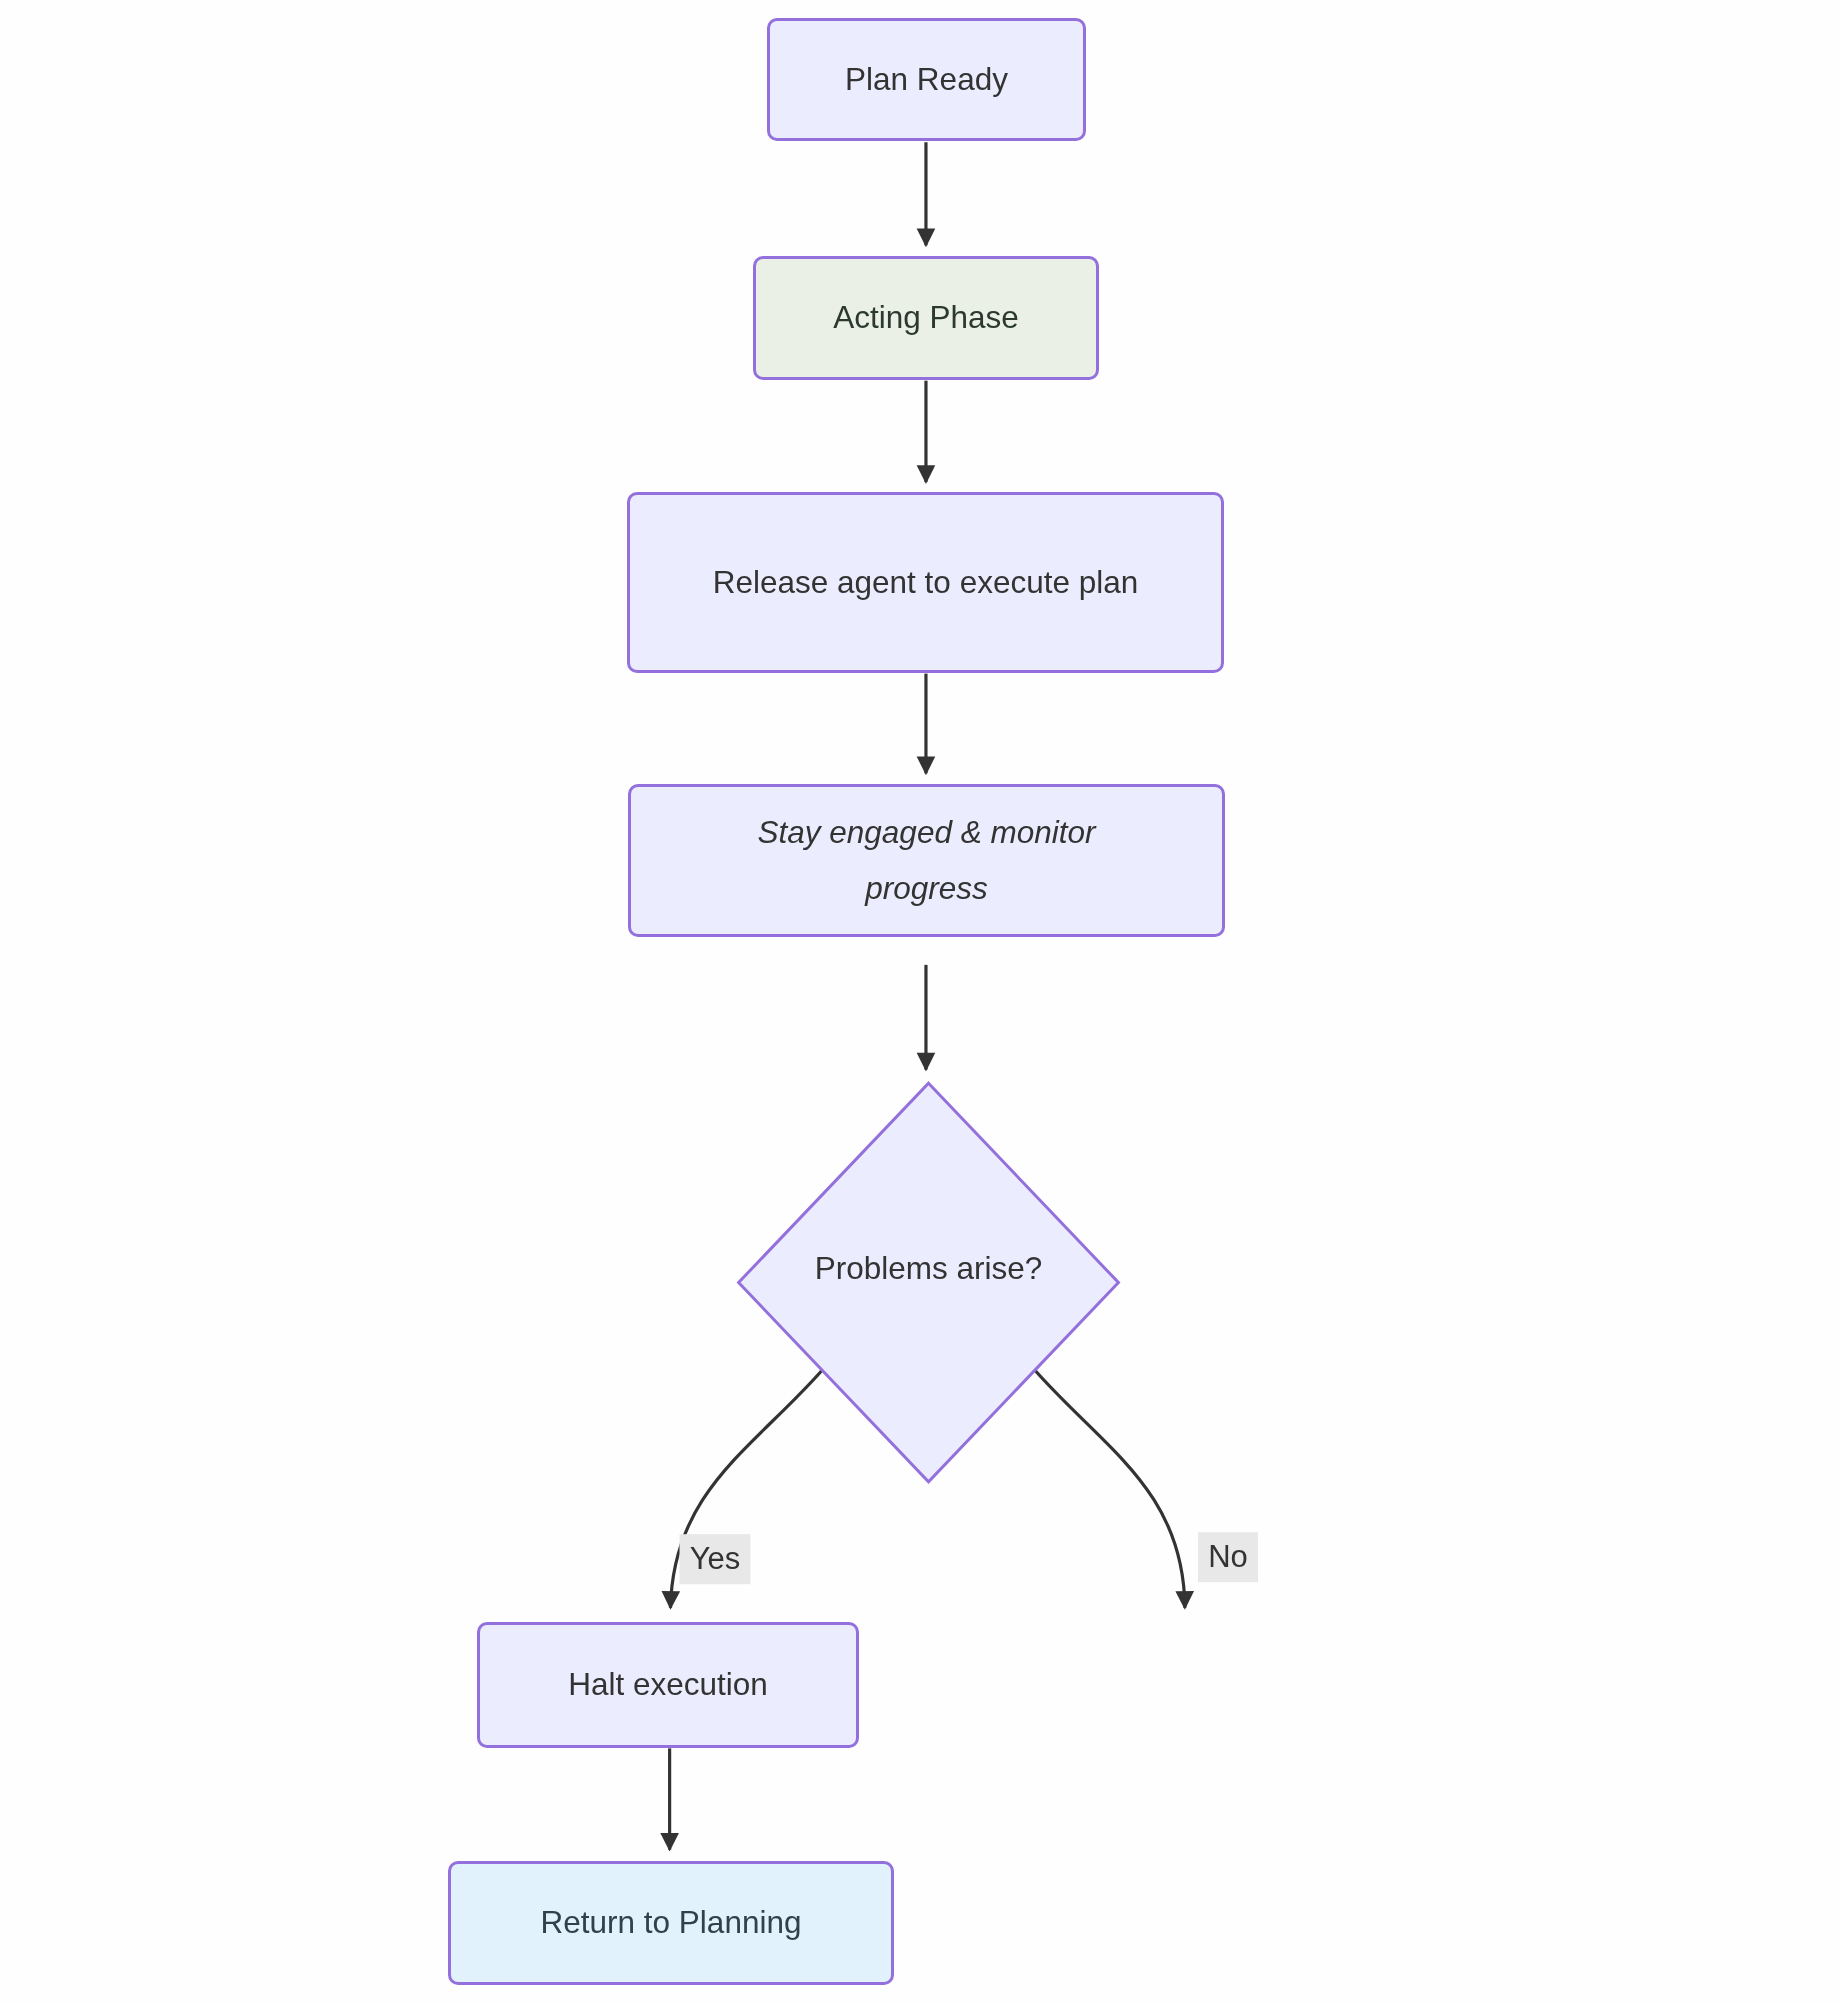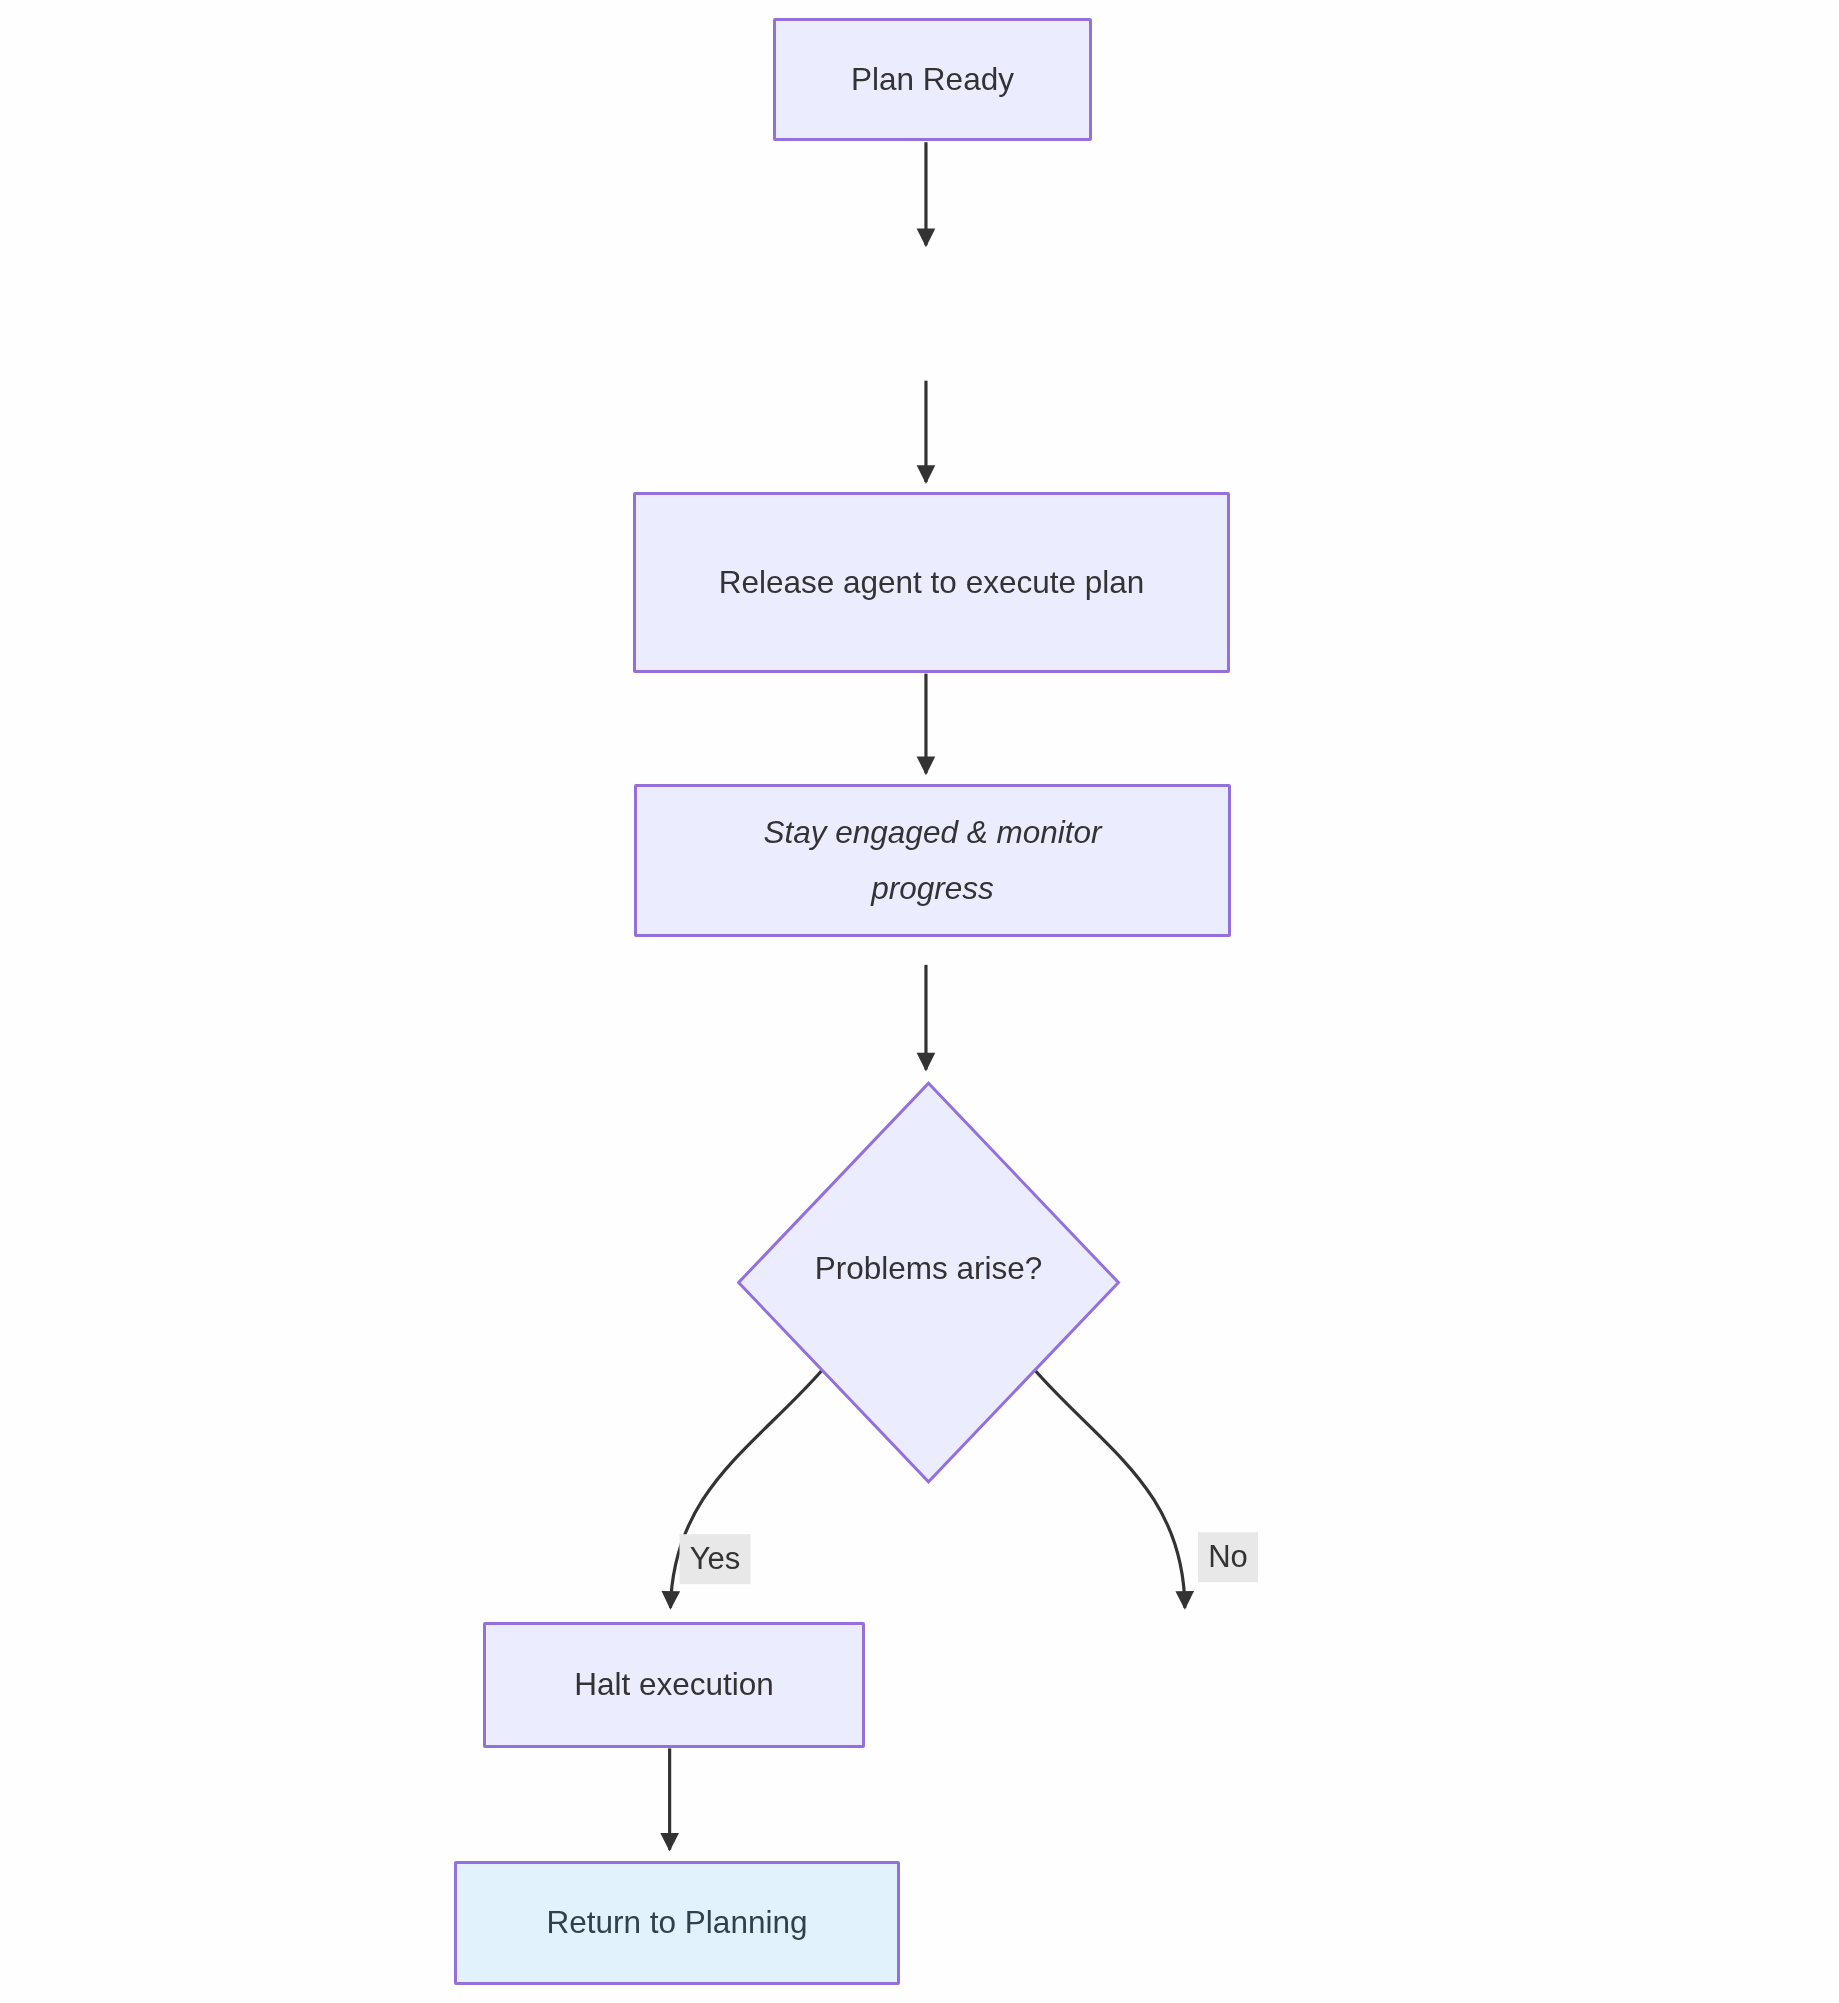--- a/index.html
+++ b/index.html
@@ -39,23 +39,22 @@
   }
   .node{
     position:absolute;
     display:flex;align-items:center;justify-content:center;
     text-align:center;
     font-size:31.5px;
     line-height:1.75;
     color:var(--text_color);
     background:var(--node_fill);
     border:3px solid var(--node_border);
-    border-radius:2px;
+    border-radius:10px;
     box-sizing:border-box;
-    margin-left:6px;
   }
   .node .label{display:block;max-width:443px;}
   #node-acting{background:var(--acting_fill);color:var(--acting_text);}
   #node-ready{background:var(--success_fill);color:var(--success_text);}
   #node-return{background:var(--return_fill);color:var(--return_text);}
   #node-plan  {left:767px;top:18px;  width:319px;height:123px;}
   #node-acting{left:753px;top:256px; width:346px;height:124px;}
   #node-release{left:627px;top:492px;width:597px;height:181px;}
   #node-stay  {left:628px;top:784px; width:597px;height:153px;font-style:italic;}
   #node-halt  {left:477px;top:1622px;width:382px;height:126px;}
@@ -100,20 +99,23 @@
     <path class="edge" d="M 1215 1609 C 1295 1700 1390 1750 1391 1888"></path>
     <path class="edge" d="M 786 2053 L 786 2172"></path>
 
     <polygon id="decision-shape" points="1090,1272 1313,1506 1090,1740 867,1506"></polygon>
   </svg>
 
   <div class="node" id="node-plan">
     <span class="label">Plan Ready</span>
   </div>
 
+  <div class="node" id="node-acting">
+    <span class="label">Acting Phase</span>
+  </div>
 
   <div class="node" id="node-release">
     <span class="label">Release agent to execute plan</span>
   </div>
 
   <div class="node" id="node-stay">
     <span class="label">Stay engaged &amp; monitor progress</span>
   </div>
 
   <div class="decision-label">Problems arise?</div>

